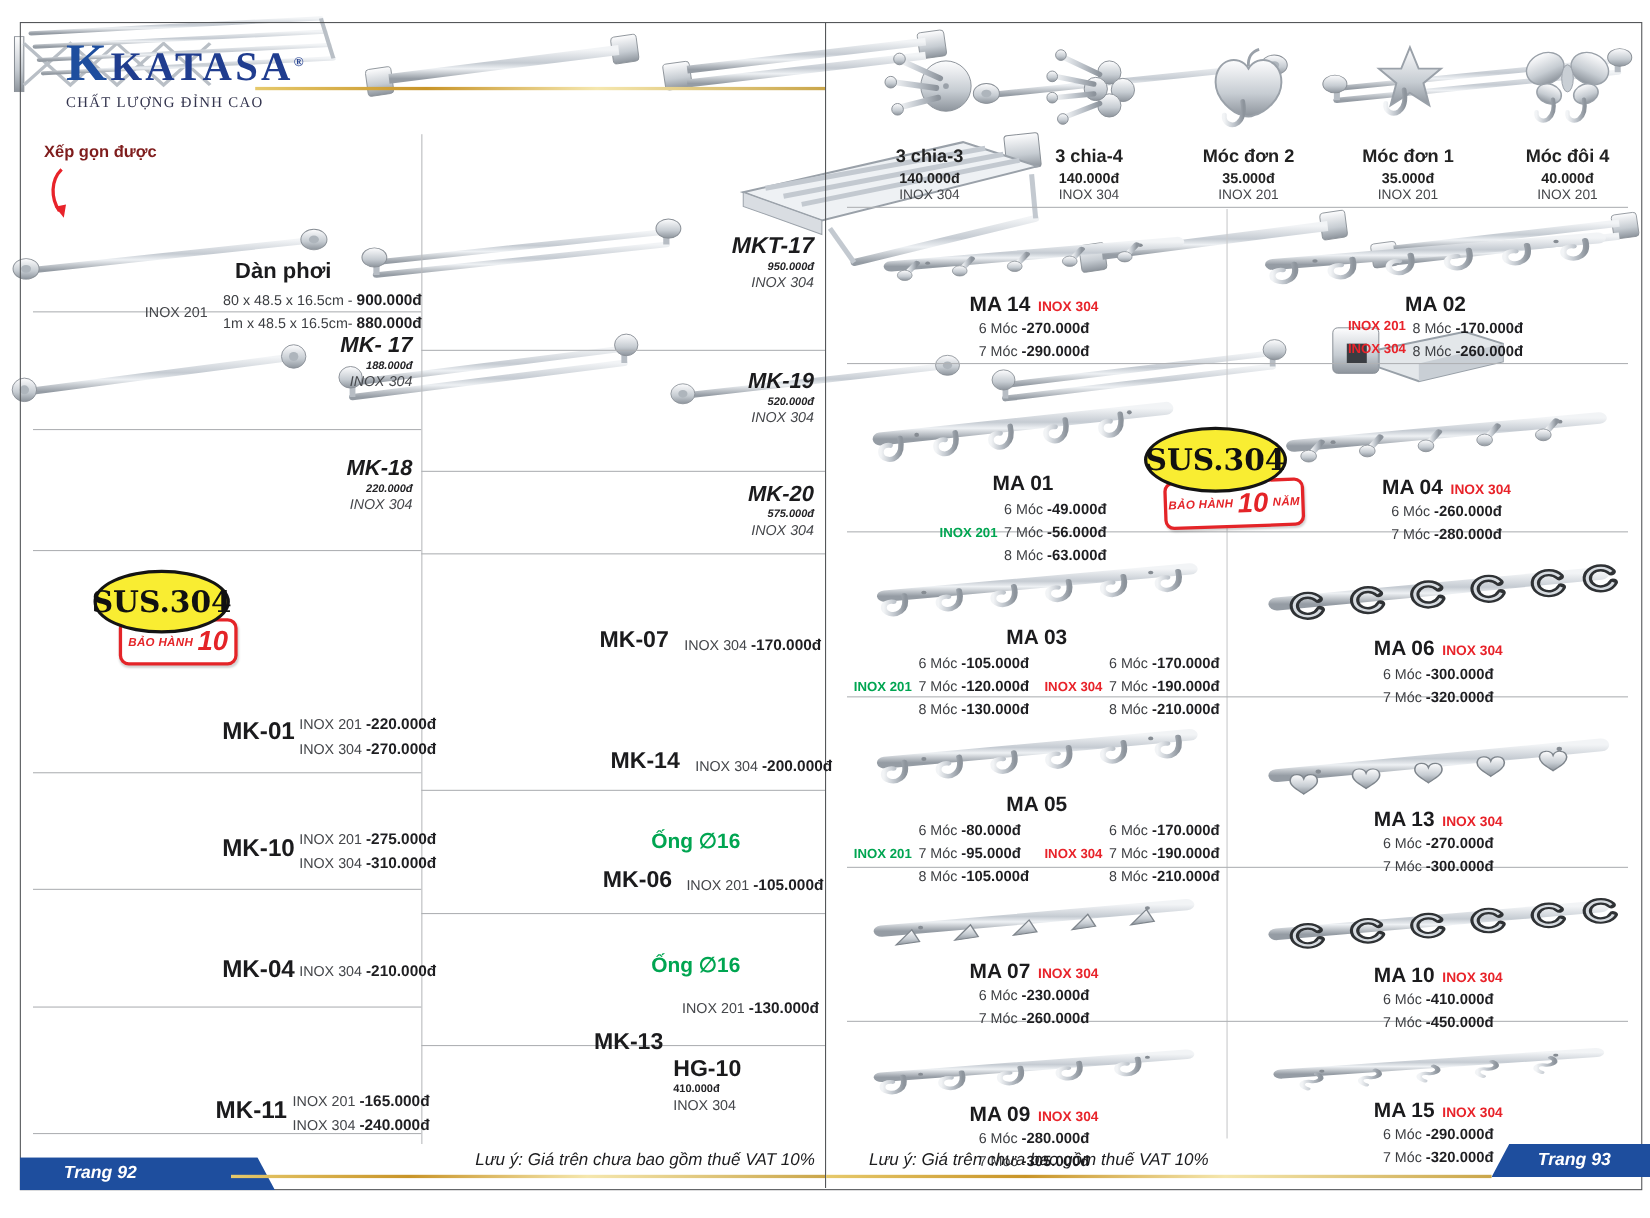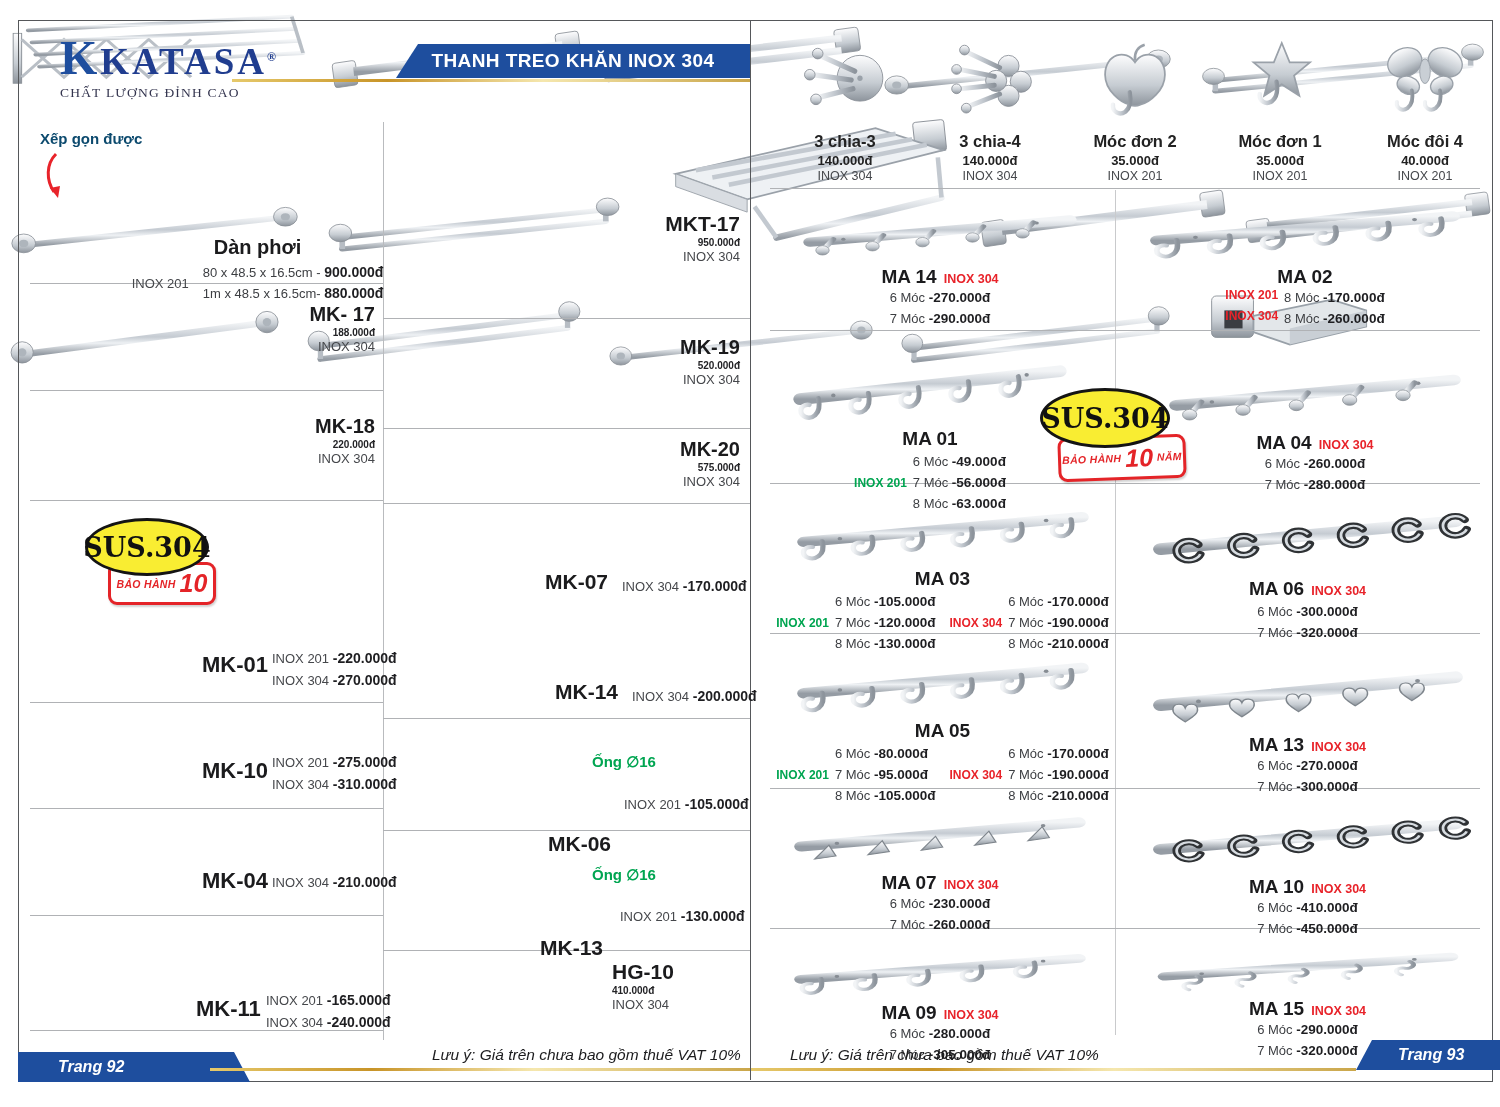--- a/index.html
+++ b/index.html
@@ -17,27 +17,27 @@
   
   .banner{position:absolute;left:396px;top:44px;width:354px;height:34px;background:#1e4e9e;color:#fff;
     font-weight:bold;font-size:19px;text-align:center;line-height:34px;letter-spacing:.4px;
     clip-path:polygon(22px 0,100% 0,100% 100%,0 100%);}
   .gold{position:absolute;height:3px;background:linear-gradient(90deg,#e6c96b 0%,#c89428 30%,#f5e7ae 60%,#caa64a 100%);}
   
   .pname{font-weight:bold;font-size:20px;color:#1b1b1d;white-space:nowrap;}
   .pname.big{font-size:21px;}
   .pprice{font-weight:bold;font-size:10px;color:#232326;margin-top:1px;}
   .pmat{font-size:13px;color:#45474b;margin-top:1px;}
-  .cap-r{text-align:right;}
+  .cap-r{text-align:right;font-style:italic;}
   .vl{font-size:13px;color:#45474b;white-space:nowrap;line-height:1.55;}
   .vl b{font-size:14px;color:#1e1e21;}
   .grn{color:#00a551;font-weight:bold;}
   .redtx{color:#e8232a;font-weight:bold;}
-  .tube{position:absolute;color:#00a551;font-weight:bold;font-size:15px;white-space:nowrap;}
-  .xep{position:absolute;color:#0c4a6e;font-weight:bold;font-size:15px;}
+  .tube{position:absolute;color:#00a551;font-weight:bold;font-size:19px;white-space:nowrap;}
+  .xep{position:absolute;color:#7f1d1d;font-weight:bold;font-size:15px;}
   
   .dpcap{position:absolute;display:flex;align-items:center;gap:7px;}
   .dpcap .mlab{font-size:13px;color:#45474b;white-space:nowrap;}
   .dpcap .sep{width:1px;height:36px;background:#8e9093;}
   .dprow{font-size:13px;color:#3c3e42;white-space:nowrap;line-height:1.5;}
   .dprow b{font-size:14px;color:#1e1e21;}
   
   .sus{position:absolute;background:#f9ed32;border:3px solid #141414;border-radius:50%;display:flex;align-items:center;justify-content:center;
     font-family:"DejaVu Serif",serif;font-weight:bold;color:#111;z-index:3;}
   .bh{position:absolute;background:#fff;border:3px solid #e42428;border-radius:9px;color:#e42428;display:flex;align-items:center;justify-content:center;
@@ -294,21 +294,20 @@
 
 <div class="canvas">
   <div class="frame"></div>
   <div class="centerline"></div>
 
   
   <div class="abs" style="left:60px;top:34px;">
     <div class="brand"><span class="k">K</span><span>KATASA</span><sup>®</sup></div>
     <div class="tagline">CHẤT LƯỢNG ĐỈNH CAO</div>
   </div>
-  <div class="banner">THANH TREO KHĂN INOX 304</div>
   <div class="gold" style="left:232px;top:79px;width:518px;"></div>
 
   
   <div class="vline" style="left:383px;top:122px;height:918px;"></div>
   <div class="hline" style="left:30px;width:353px;top:283px;"></div>
   <div class="hline" style="left:30px;width:353px;top:390px;"></div>
   <div class="hline" style="left:30px;width:353px;top:500px;"></div>
   <div class="hline" style="left:30px;width:353px;top:702px;"></div>
   <div class="hline" style="left:30px;width:353px;top:808px;"></div>
   <div class="hline" style="left:30px;width:353px;top:915px;"></div>
@@ -449,21 +448,21 @@
       <use href="#bar2r"></use>
     </svg>
   <div class="abs pname big" style="left:555px;top:680px;">MK-14</div>
   <div class="abs vl" style="left:632px;top:686px;"><span>INOX 304</span> <b>-200.000đ</b></div>
 
   
   <svg class="img" style="left:398px;top:722px;" width="285" height="70" viewBox="0 0 340 100" preserveAspectRatio="none">
       <use href="#bar1r"></use>
     </svg>
   <div class="tube" style="left:592px;top:753px;">Ống ∅16</div>
-  <div class="abs pname big" style="left:548px;top:788px;margin-top:44px;">MK-06</div>
+  <div class="abs pname big" style="left:548px;top:788px;">MK-06</div>
   <div class="abs vl" style="left:624px;top:794px;"><span>INOX 201</span> <b>-105.000đ</b></div>
 
   
   <svg class="img" style="left:398px;top:832px;" width="295" height="84" viewBox="0 0 340 110" preserveAspectRatio="none">
       <use href="#bar2r"></use>
     </svg>
   <div class="tube" style="left:592px;top:866px;">Ống ∅16</div>
   <div class="abs pname big" style="left:540px;top:900px;margin-top:36px;">MK-13</div>
   <div class="abs vl" style="left:620px;top:906px;"><span>INOX 201</span> <b>-130.000đ</b></div>
 

